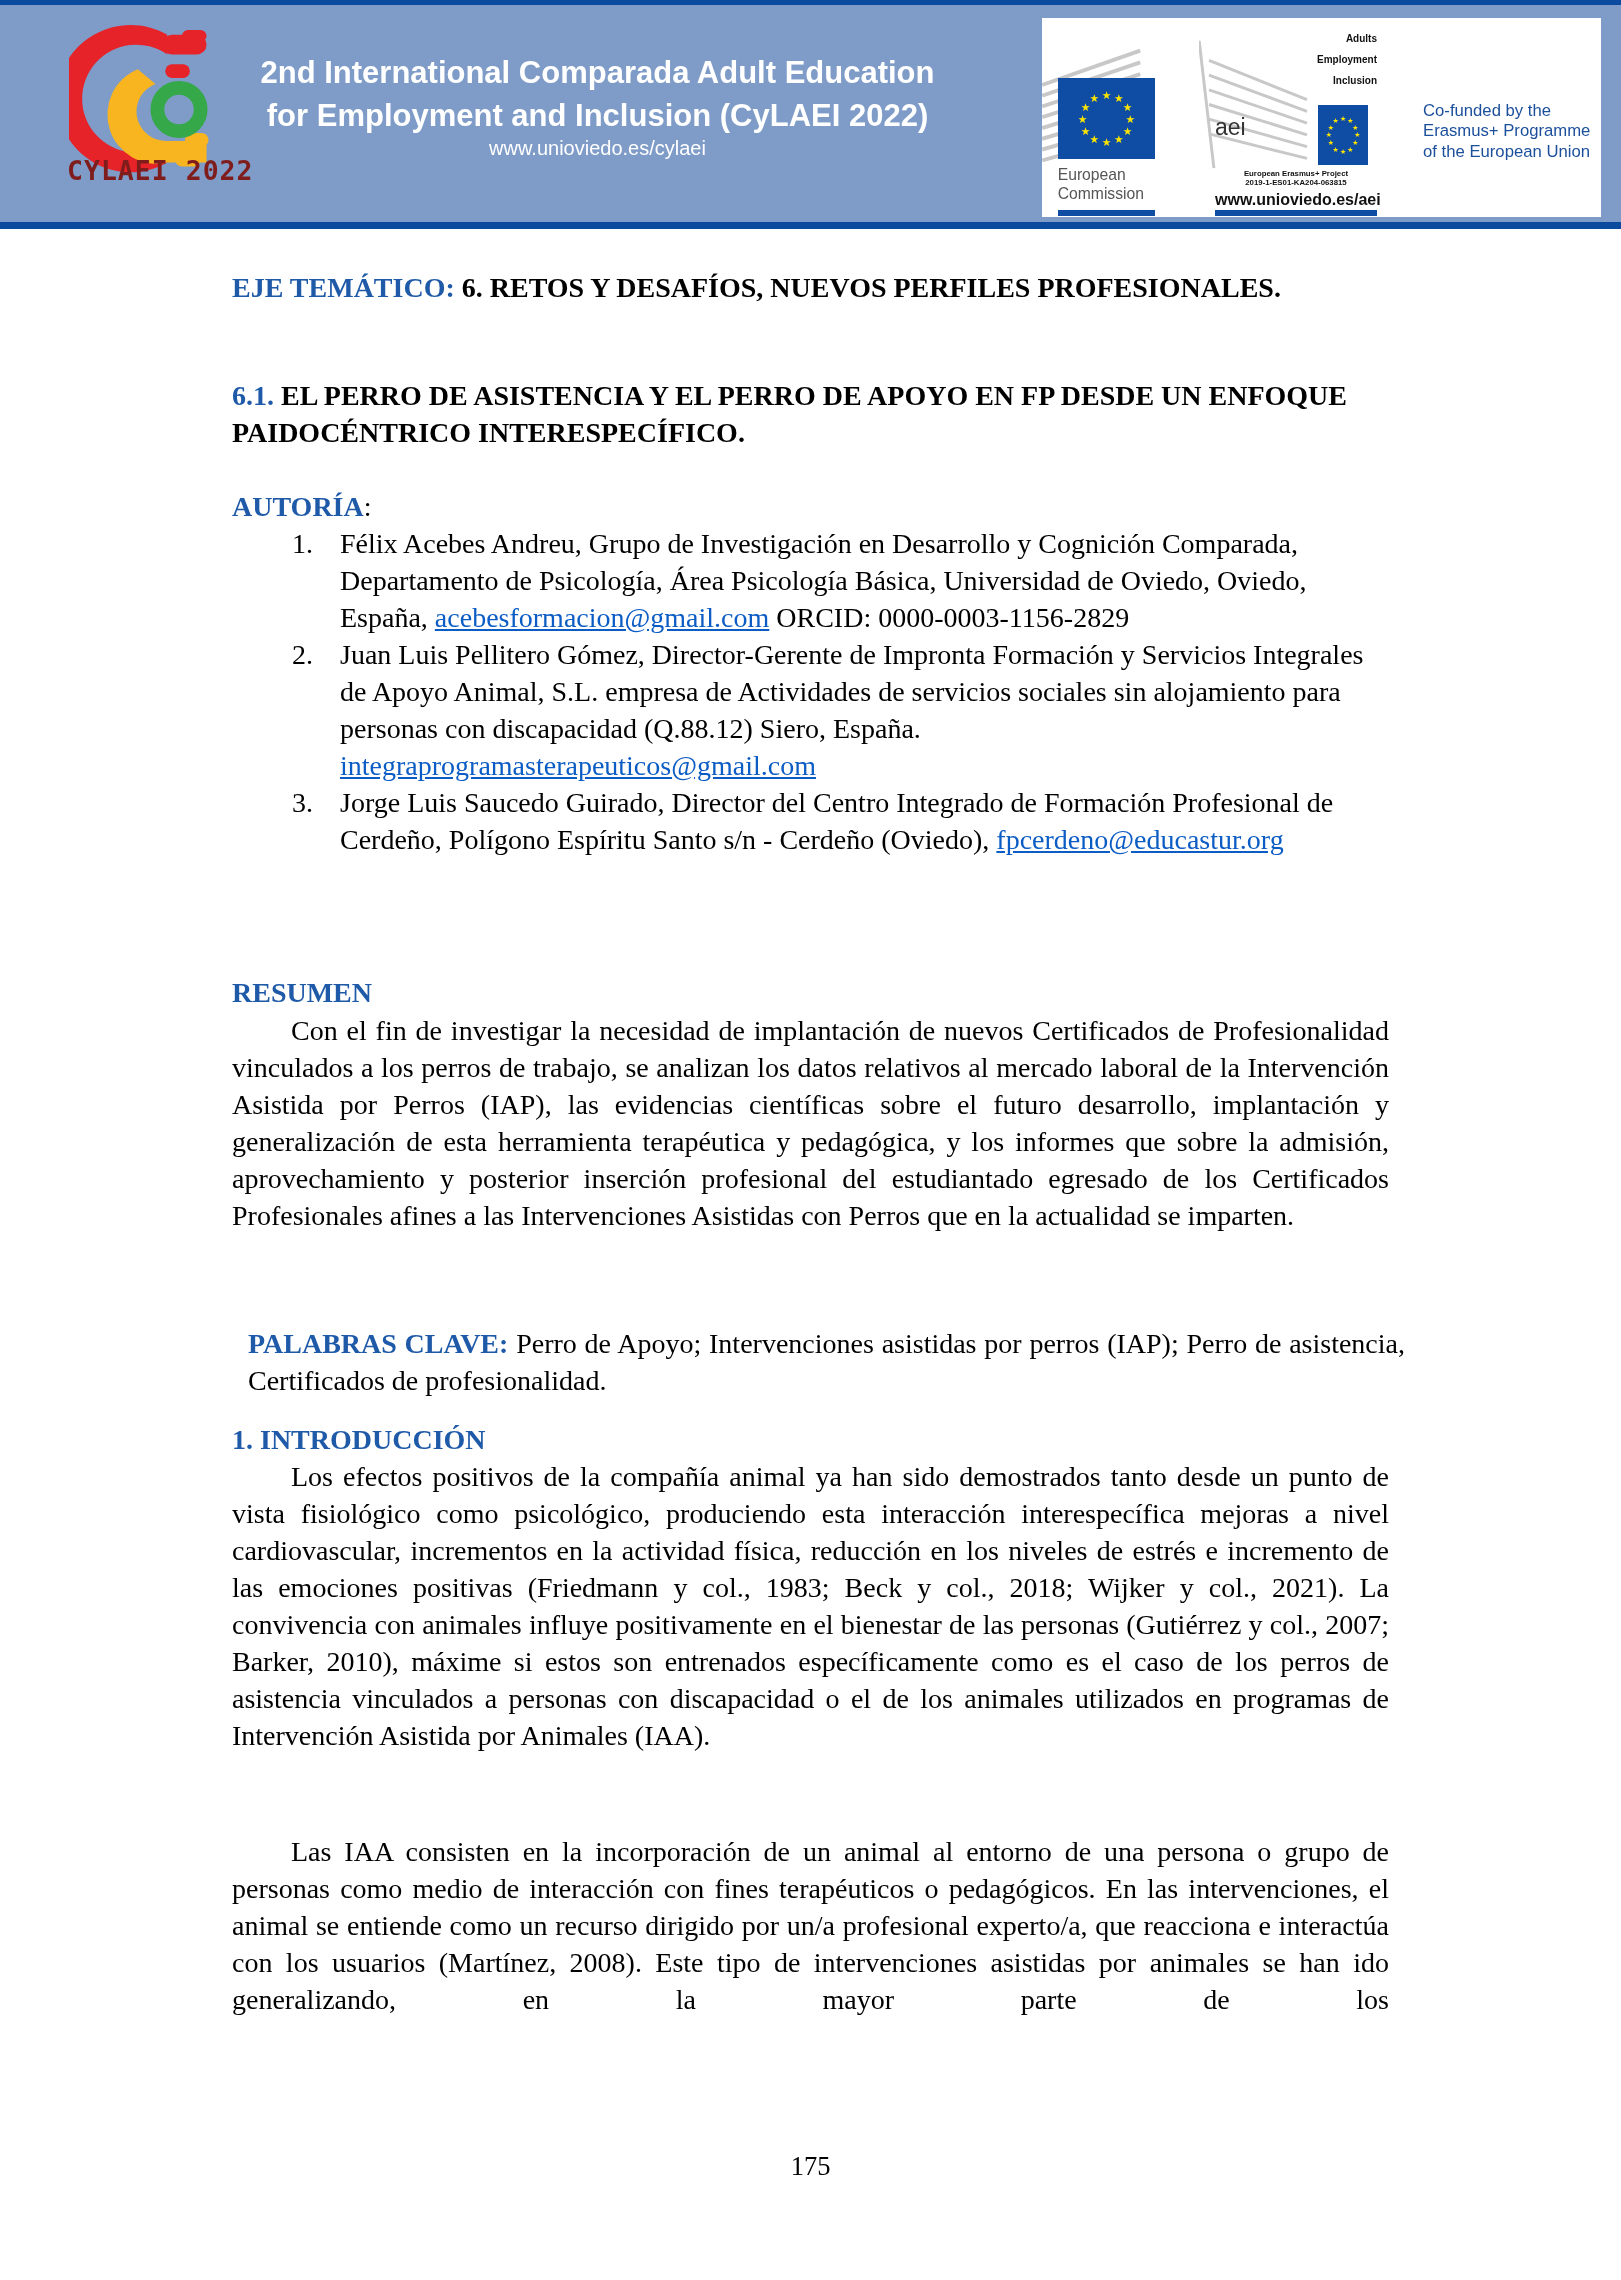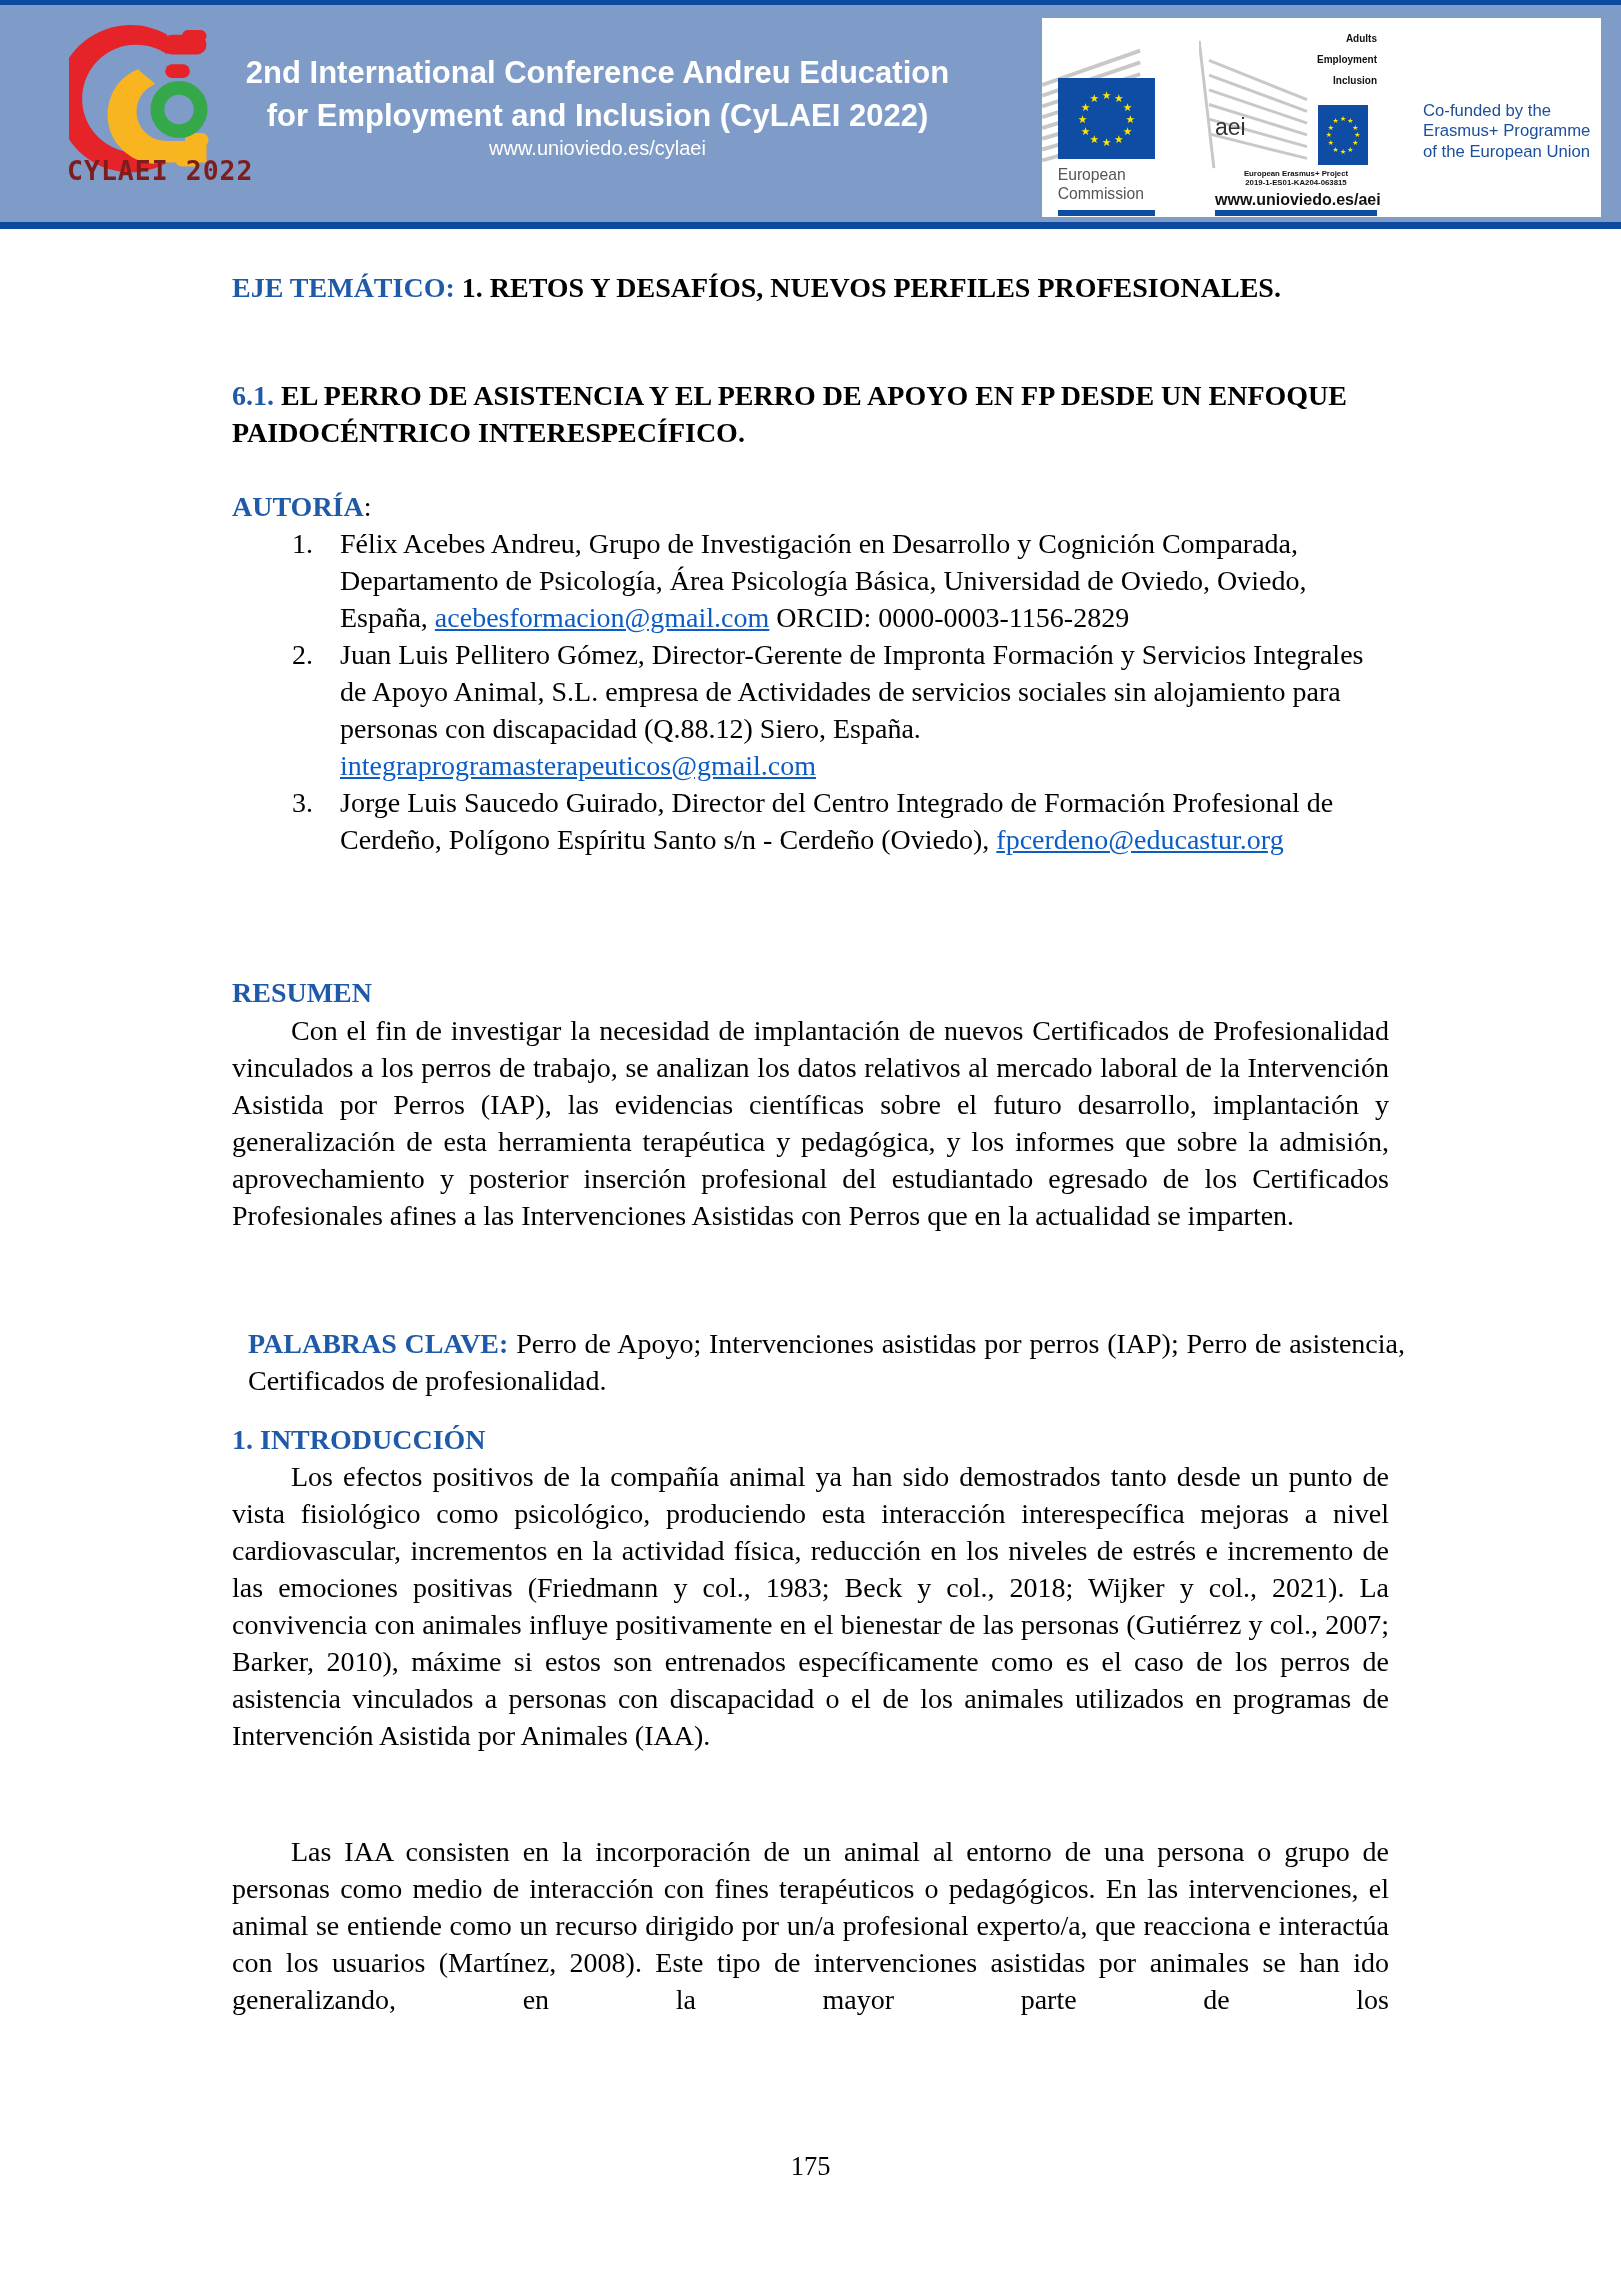--- a/index.html
+++ b/index.html
@@ -54,21 +54,21 @@
     <rect x="98" y="40" width="25" height="14" rx="7" fill="#e52329"></rect>
     <rect x="115" y="5" width="25" height="12" rx="6" fill="#e52329"></rect>
     <path d="M70 45 A50 50 0 0 0 100 140 L140 140 L140 118 L100 118 A30 30 0 0 1 88 60 Z" fill="#f8b51f"></path>
     <rect x="118" y="110" width="24" height="14" rx="7" fill="#f8b51f"></rect>
     <rect x="108" y="130" width="26" height="14" rx="7" fill="#f8b51f"></rect>
     <circle cx="112" cy="86" r="22" fill="none" stroke="#35a84a" stroke-width="14"></circle>
   </svg>
   <div class="logo-text">CYLAEI 2022</div>
 
   <div class="conf-title">
-    <div>2nd International Conference Andreu Education</div>
+    <div>2nd International Comparada Adult Education</div>
     <div>for Employment and Inclusion (CyLAEI 2022)</div>
   </div>
   <div class="conf-url">www.unioviedo.es/cylaei</div>
 
   <div class="sponsors">
     <svg class="stripes" style="left:0; width:118px;" viewBox="0 0 120 150">
       <g stroke="#c8c8c8" stroke-width="4">
         <line x1="0" y1="55" x2="100" y2="20"></line>
           <line x1="0" y1="66" x2="100" y2="32"></line>
         <line x1="0" y1="77" x2="100" y2="44"></line>
@@ -148,21 +148,21 @@
     <div class="cofund">
       <div>Co-funded by the</div>
       <div>Erasmus+ Programme</div>
       <div>of the European Union</div>
     </div>
   </div>
 
   <div class="bottom-strip"></div>
 </div>
 
-<p class="sec h" style="top:269px;"><span class="blue">EJE TEMÁTICO:</span><span> 1. RETOS Y DESAFÍOS, NUEVOS PERFILES PROFESIONALES.</span></p>
+<p class="sec h" style="top:269px;"><span class="blue">EJE TEMÁTICO:</span><span> 6. RETOS Y DESAFÍOS, NUEVOS PERFILES PROFESIONALES.</span></p>
 
 <p class="sec h" style="top:377px;"><span class="blue">6.1.</span><span> EL PERRO DE ASISTENCIA Y EL PERRO DE APOYO EN FP DESDE UN ENFOQUE PAIDOCÉNTRICO INTERESPECÍFICO.</span></p>
 
 <p class="sec" style="top:488px; margin:0;"><span class="blue" style="font-weight:bold;">AUTORÍA</span><span>:</span></p>
 
 <div class="authors" style="top:525px;">
   <div class="author">
     <span class="num">1.</span>
     <span>Félix Acebes Andreu, Grupo de Investigación en Desarrollo y Cognición Comparada, Departamento de Psicología, Área Psicología Básica, Universidad de Oviedo, Oviedo, España, </span><a class="mail">acebesformacion@gmail.com</a><span> ORCID: 0000-0003-1156-2829</span>
   </div>

